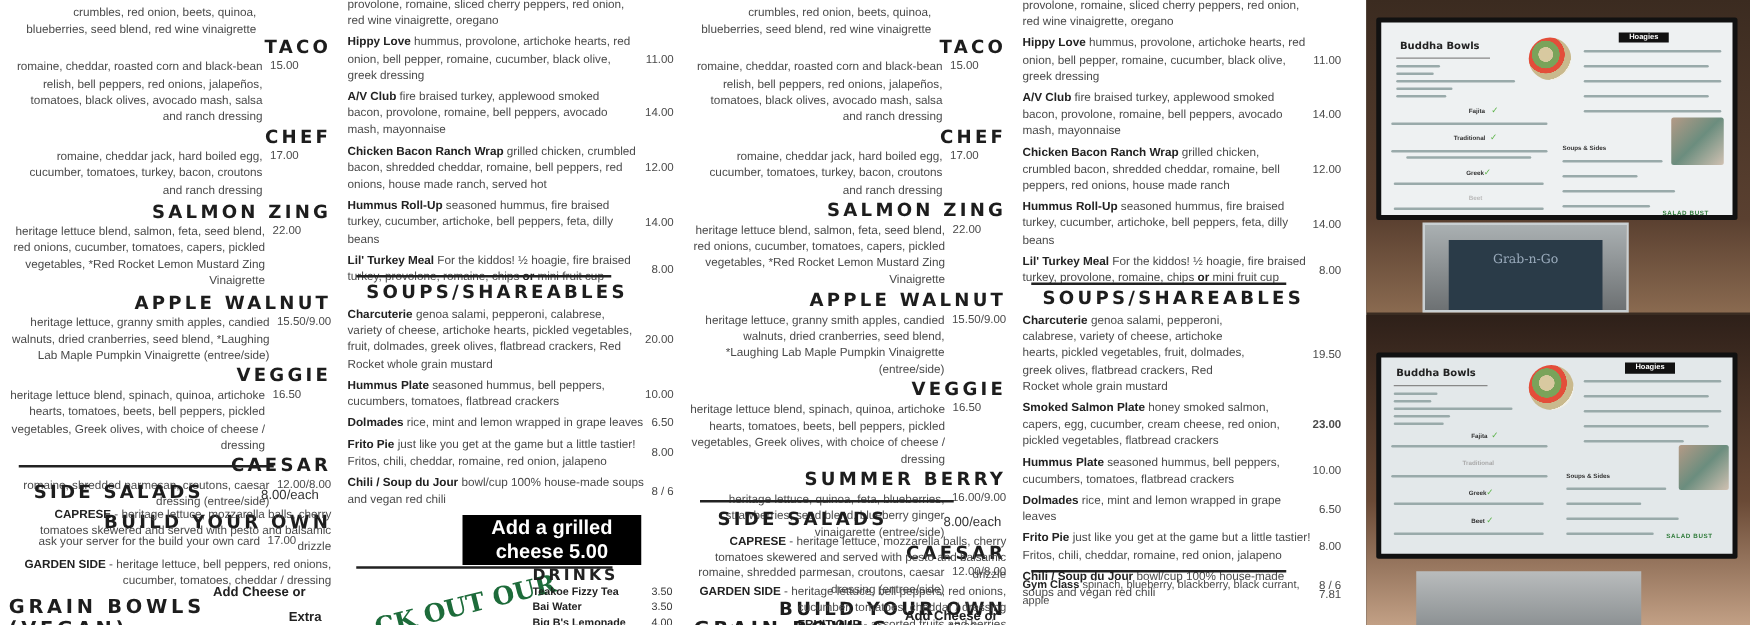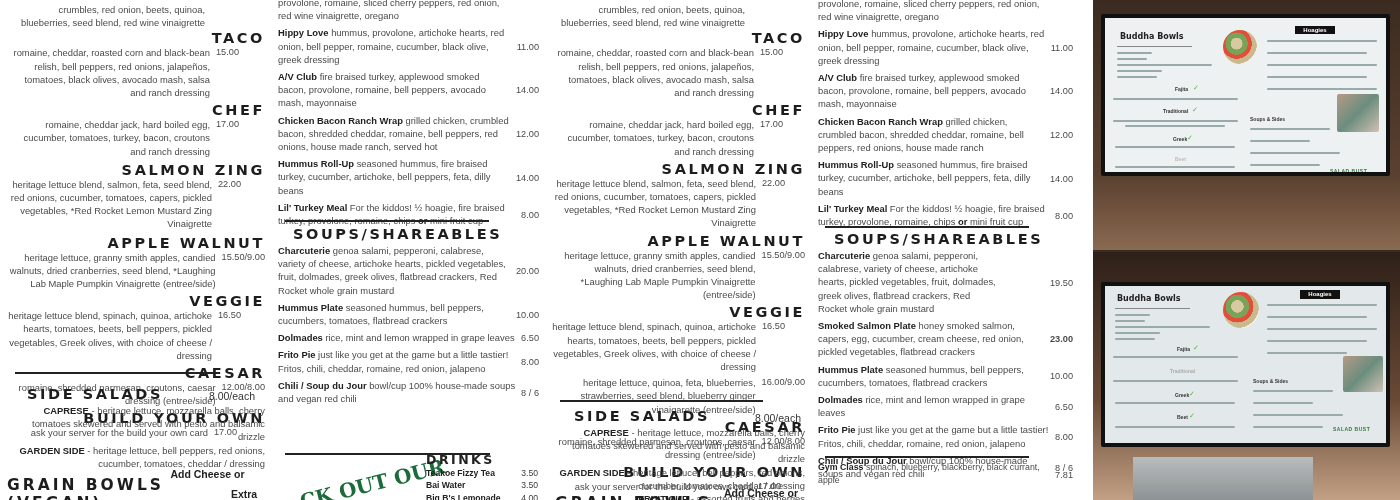--- a/index.html
+++ b/index.html
@@ -182,20 +182,24 @@
     <div class="row sand">
       <div class="txt"><span class="b">Frito Pie</span><span> just like you get at the game but a little tastier! Fritos, chili, cheddar, romaine, red onion, jalapeno</span></div>
       <div class="price">8.00</div>
     </div>
     <div class="row sand">
       <div class="txt"><span class="b">Chili / Soup du Jour</span><span> bowl/cup 100% house-made soups and vegan red chili</span></div>
       <div class="price">8 / 6</div>
     </div>
   </div>
 
+  <div class="grilled-box" style="left:100px; top:412px; width:143px;">
+    <div>Add a grilled</div>
+    <div>cheese 5.00</div>
+  </div>
   <div class="rule" style="position:absolute; left:15px; width:205px; top:453px; height:1.5px;"></div>
 
   <div class="checkout" style="left:28px; top:472px;">CK OUT OUR</div>
 
   <div style="position:absolute; left:156px; top:452px; width:112px;">
     <div class="drinks-hdr">DRINKS</div>
     <div class="drink-row">
         <span class="b">Teakoe Fizzy Tea</span>
         <span>3.50</span>
       </div>
@@ -243,20 +247,21 @@
         </div>
     </div>
     <div class="salad">
       <div class="hdr salad-hdr">VEGGIE</div>
       <div class="row">
           <div class="txt item-desc">heritage lettuce blend, spinach, quinoa, artichoke hearts, tomatoes, beets, bell peppers, pickled vegetables, Greek olives, with choice of cheese / dressing</div>
           <div class="price" style="padding-right:20px;">16.50</div>
         </div>
     </div>
     <div class="salad">
+      <div class="hdr salad-hdr">SUMMER BERRY</div>
       <div class="row">
           <div class="txt item-desc">heritage lettuce, quinoa, feta, blueberries, strawberries, seed blend, blueberry ginger vinaigarette (entree/side)</div>
           <div class="price">16.00/9.00</div>
         </div>
     </div>
     <div class="salad">
       <div class="hdr salad-hdr">CAESAR</div>
       <div class="row">
           <div class="txt item-desc">romaine, shredded parmesan, croutons, caesar dressing (entree/side)</div>
           <div class="price">12.00/8.00</div>
@@ -388,20 +393,23 @@
         <div class="scr-text" style="left:162px; top:70px; width:110px;"></div>
         <div class="scr-photo" style="left:232px; top:76px; width:42px; height:38px;"></div>
         <div class="scr-sub" style="left:145px; top:98px;">Soups &amp; Sides</div>
         <div class="scr-text" style="left:145px; top:110px; width:80px;"></div>
         <div class="scr-text" style="left:145px; top:122px; width:60px;"></div>
         <div class="scr-text" style="left:145px; top:134px; width:90px;"></div>
         <div class="scr-text" style="left:145px; top:146px; width:70px;"></div>
         <div class="scr-logo" style="left:225px; top:150px;">SALAD BUST</div>
       </div>
     </div>
+    <div class="fridge" style="left:45px; top:178px; width:165px; height:72px;">
+      <div class="fridge-glass">Grab-n-Go</div>
+    </div>
   </div>
 
   <div style="position:absolute; left:0; top:252px; width:307px; height:248px; background:linear-gradient(#2e2019, #6a4a36 60%, #c2a085);">
     <div class="tv" style="top:30px; height:165px;">
       <div class="screen" style="background:#e3e8ea;">
         <div class="scr-title" style="left:12px; top:8px;">Buddha Bowls</div>
         <div class="scr-line" style="left:10px; width:75px; top:22px; height:1px;"></div>
         <div class="scr-text" style="left:10px; top:28px; width:35px;"></div>
         <div class="scr-text" style="left:10px; top:34px; width:30px;"></div>
         <div class="scr-text" style="left:10px; top:40px; width:95px;"></div>

